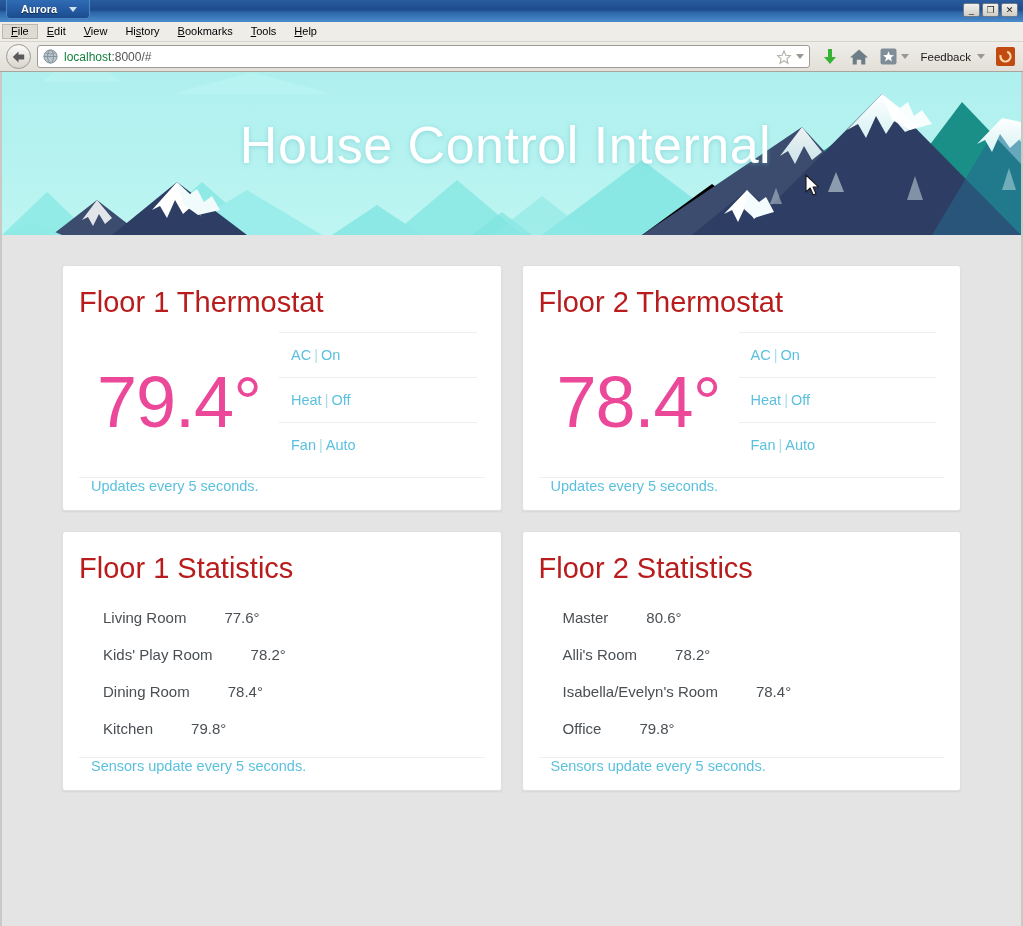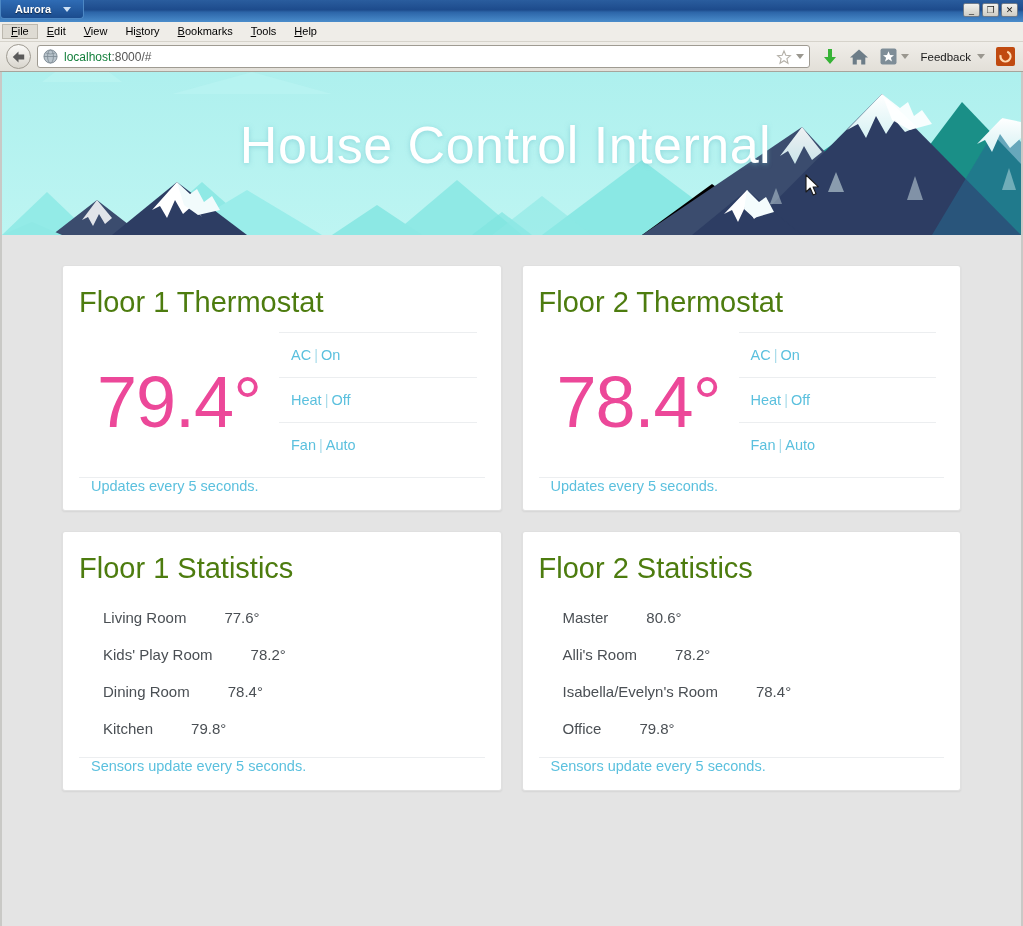--- a/index.html
+++ b/index.html
@@ -27,21 +27,21 @@
     height: 22px;
     background: linear-gradient(to bottom, #2a5d9e 0%, #1d4b8c 45%, #2c65a8 55%, #4a8ccb 100%);
     display: flex;
     align-items: flex-start;
     justify-content: space-between;
     position: relative;
     flex: 0 0 22px;
   }
   .app-menu-button {
     height: 19px;
-    margin-left: 0;
+    margin-left: 6px;
     padding: 0 12px 0 14px;
     background: linear-gradient(to bottom, #2f6cb5 0%, #1b4c8e 100%);
     border: 1px solid #4d88c4;
     border-top: none;
     border-radius: 0 0 4px 4px;
     color: #ffffff;
     font-size: 11px;
     font-weight: bold;
     display: flex;
     align-items: center;
@@ -236,21 +236,21 @@
   .card {
     background: #ffffff;
     border: 1px solid #e0e0e0;
     border-radius: 3px;
     box-shadow: 0 1px 2px rgba(0,0,0,.07);
     padding: 18px 16px 0 16px;
   }
   .card-title {
     font-size: 29px;
     font-weight: 300;
-    color: #4d7c0f;
+    color: #b91c1c;
     padding: 0 0 4px 0;
     line-height: 1.25;
   }
 
   
   .thermo-body {
     display: flex;
     align-items: flex-start;
     padding-top: 8px;
   }

